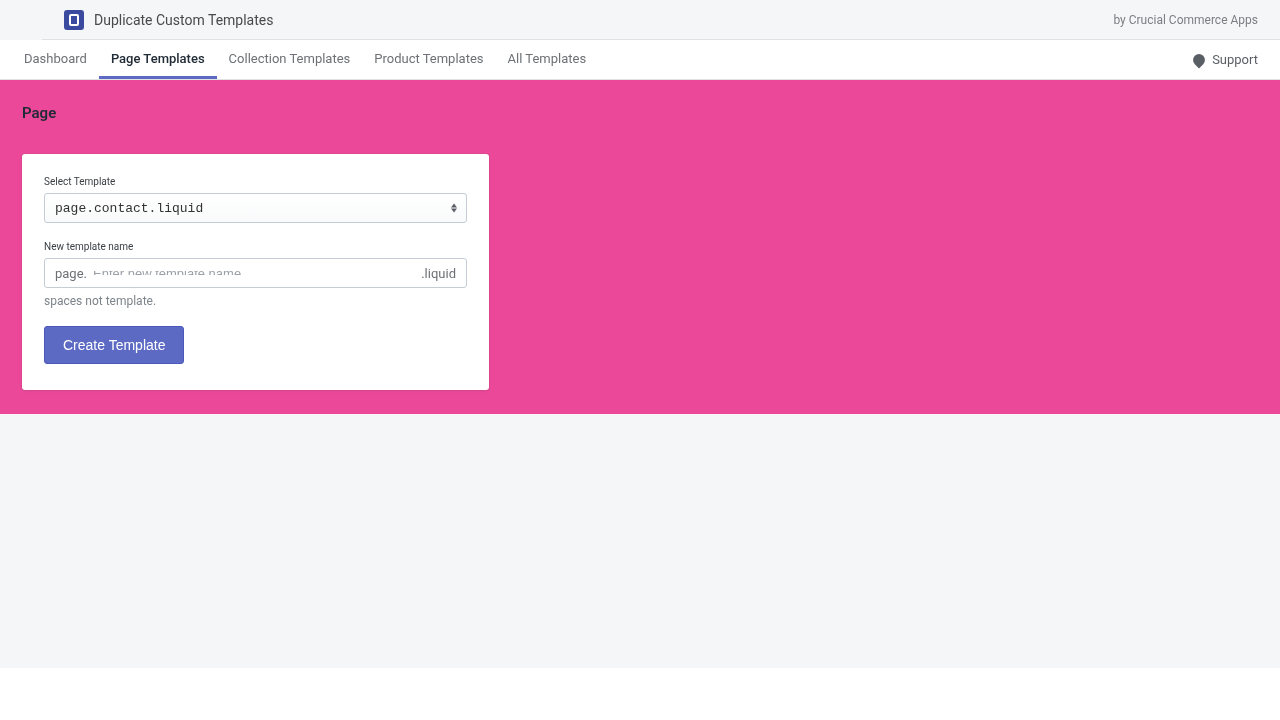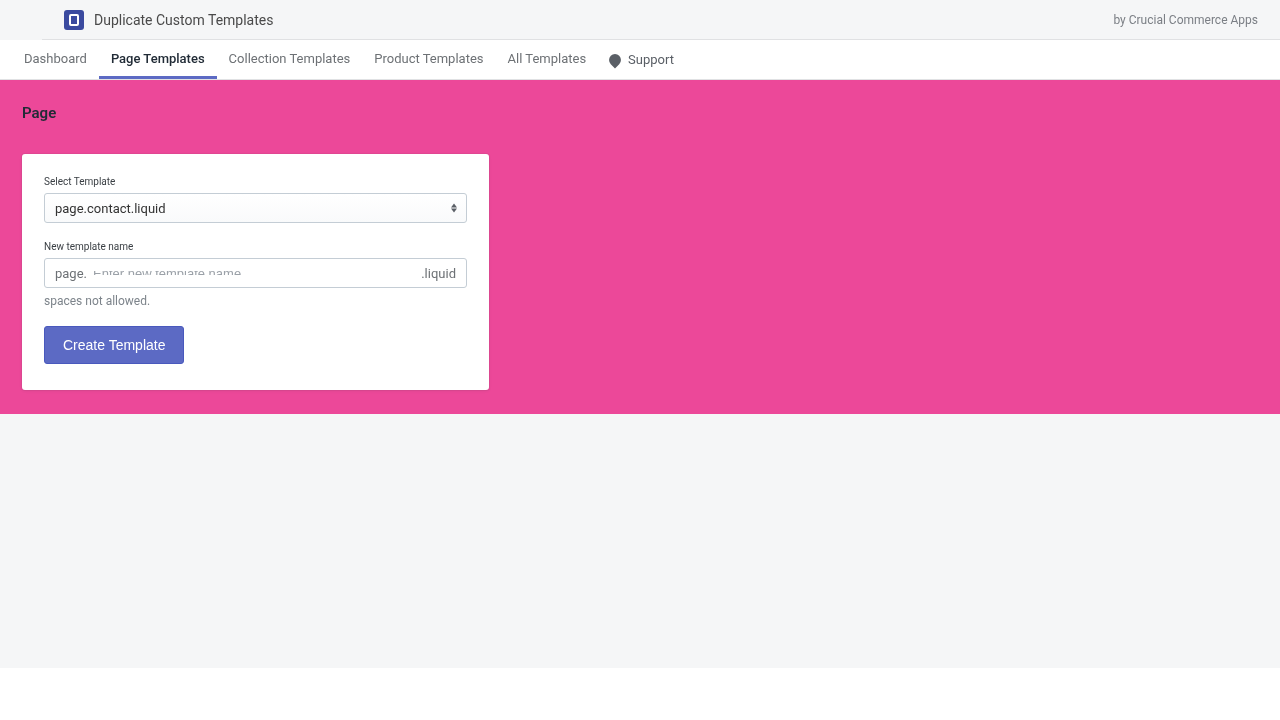--- a/index.html
+++ b/index.html
@@ -52,21 +52,21 @@
   }
   .topbar-right {
     font-size: 12px;
     color: #7b7f85;
   }
 
   
   .navbar {
     display: flex;
     align-items: center;
-    justify-content: flex-start;
+    justify-content: space-between;
     background: #ffffff;
     border-bottom: 1px solid #e0e1e3;
     padding: 0 12px 0 12px;
     height: 40px;
   }
   .nav-tabs {
     display: flex;
     align-items: stretch;
     height: 100%;
   }
@@ -129,20 +129,21 @@
     margin-bottom: 6px;
     display: block;
   }
   .form-group {
     margin-bottom: 18px;
   }
 
   
   .select-wrap {
     position: relative;
+    font-family: Liberation Mono, monospace;
   }
   .select-field {
     width: 100%;
     height: 30px;
     border: 1px solid #c4cdd5;
     border-radius: 3px;
     background: linear-gradient(#fff, #f9fafb);
     padding: 0 30px 0 10px;
     font-size: 13px;
     color: #333;
@@ -279,21 +280,21 @@
       </div>
     </div>
 
     <div class="form-group" style="margin-bottom:10px;">
       <label class="form-label">New template name</label>
       <div class="input-affix">
         <span class="affix">page.</span>
         <input class="text-input" type="text" placeholder="Enter new template name" style="">
         <span class="affix">.liquid</span>
       </div>
-      <div class="help-text">spaces not allowed.</div>
+      <div class="help-text">spaces not template.</div>
     </div>
 
     <button class="btn-primary">
       <span>Create Template</span>
     </button>
 
   </div>
 </div>
 
 <div class="bottom-strip"></div>

